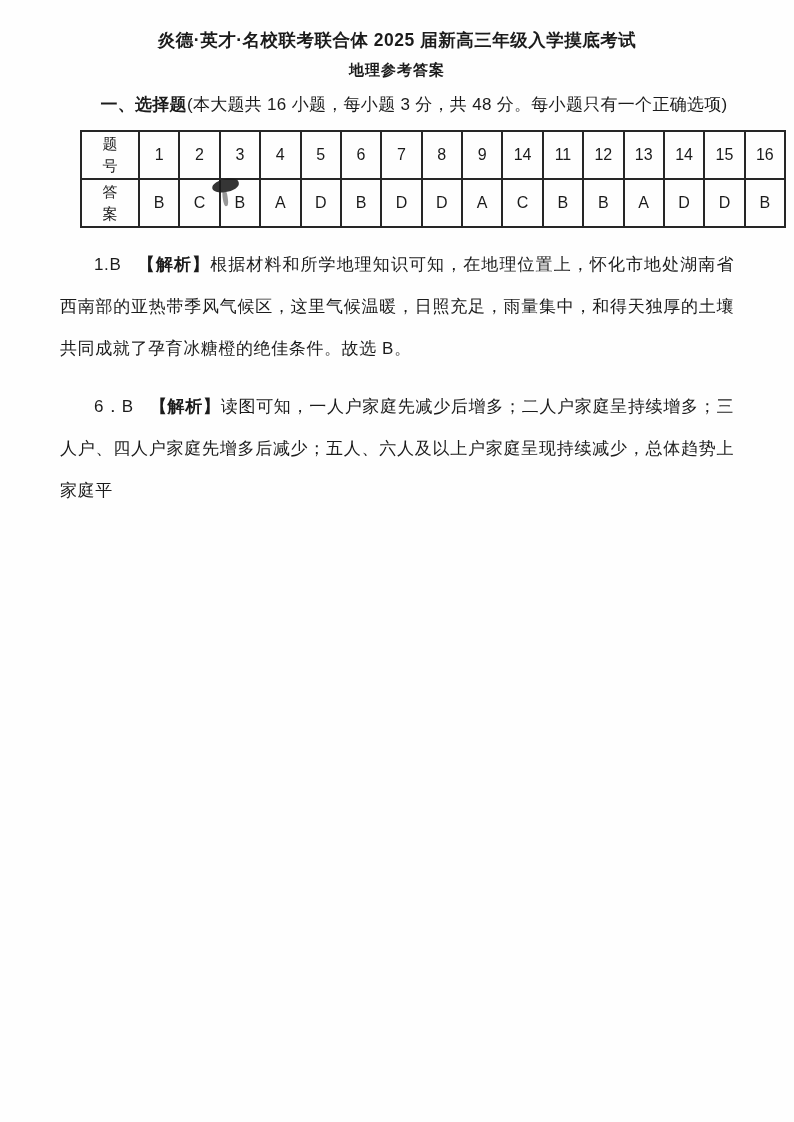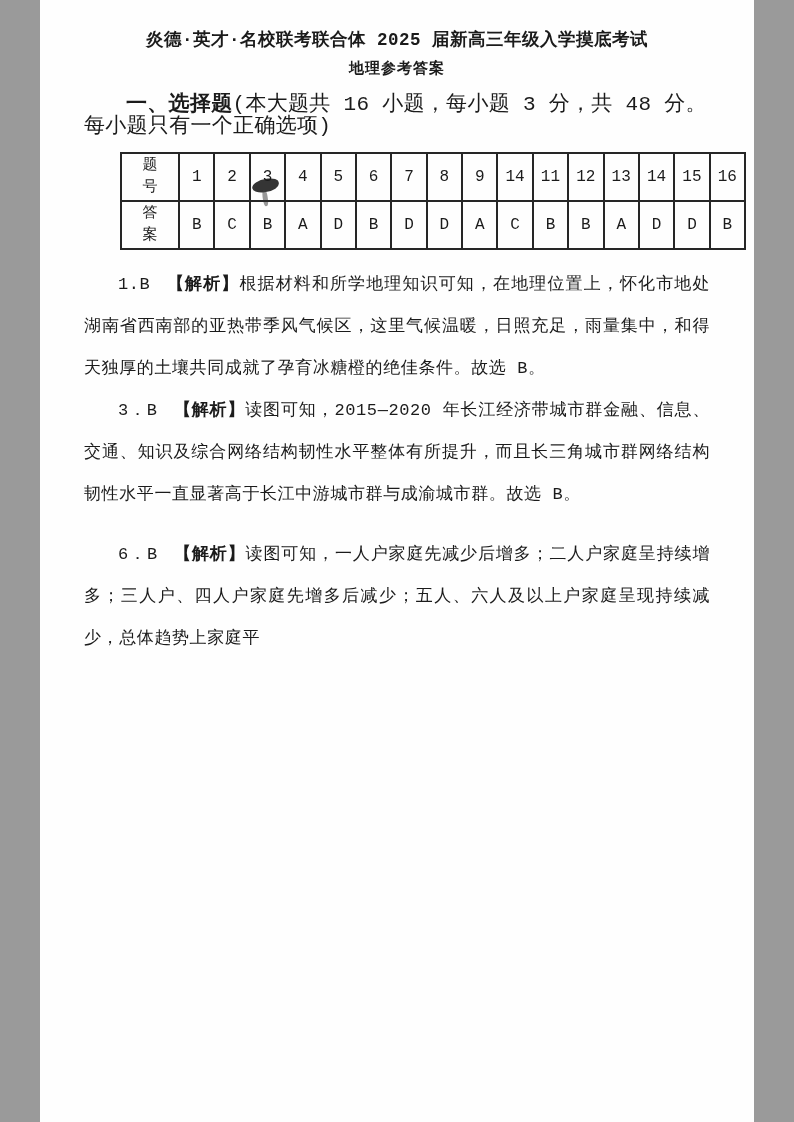--- a/index.html
+++ b/index.html
@@ -2,52 +2,53 @@
 <html lang="zh"><head>
 <meta charset="utf-8">
 <style>
   html, body {
     margin: 0;
     padding: 0;
     background: #9a9a9a;
   }
   .page {
     position: relative;
-    width: 714px;
+    width: 794px;
     height: 1122px;
     margin: 0 auto;
     background: #fefefe;
     box-sizing: border-box;
     padding: 28px 44px 0 44px;
     overflow: hidden;
-    font-family: Liberation Mono, monospace;
+    font-family: Liberation Sans, sans-serif;
     color: #1b1b1b;
   }
   .doc-title {
     margin: 0 0 7px 0;
     text-align: center;
     font-size: 17.5px;
     font-weight: 700;
     letter-spacing: 0.5px;
     line-height: 24px;
   }
   .doc-subtitle {
     margin: 0 0 13px 0;
     text-align: center;
     font-size: 15px;
     font-weight: 700;
     letter-spacing: 1px;
     line-height: 22px;
   }
   .section-heading {
     margin: 0 0 14px 0;
-    font-size: 21px;
+    font-size: 17px;
     line-height: 22px;
     text-indent: 2em;
     letter-spacing: 0.3px;
+    text-align: center;
   }
   .section-heading .label { font-weight: 700; }
 
   table.answer-table {
     width: 100%;
     border-collapse: collapse;
     table-layout: fixed;
     margin-left: 36px;
   }
   .answer-table td {
@@ -63,21 +64,21 @@
     display: inline-block;
     width: 1.08em;
     font-size: 15px;
     line-height: 1.45;
     word-break: break-all;
     letter-spacing: 0;
   }
 
   .explanations { margin-top: 14px; }
   .explanation {
-    margin: 0;
+    margin: 16px;
     font-size: 17px;
     line-height: 42px;
     letter-spacing: 0.6px;
     text-align: justify;
     text-indent: 2em;
   }
   .explanation:nth-child(3) { margin-top: 18px; }
   .explanation:nth-child(5) { margin-top: 12px; line-height: 33px; }
   .explanation .num { padding-right: 16px; }
   .explanation .tag { font-weight: 700; }
@@ -155,19 +156,18 @@
           <td>A</td>
           <td>D</td>
           <td>D</td>
           <td>B</td>
         </tr>
       </tbody>
   </table>
 
   <div class="explanations" id="explanations">
       <p class="explanation"><span class="num">1.B</span><span class="tag">【解析】</span><span class="txt">根据材料和所学地理知识可知，在地理位置上，怀化市地处湖南省西南部的亚热带季风气候区，这里气候温暖，日照充足，雨量集中，和得天独厚的土壤共同成就了孕育冰糖橙的绝佳条件。故选 B。</span></p>
-      <p class="explanation"><span class="num">3．B</span><span class="tag">【解析】</span><span class="txt">读图可知，2015—2020 年长江经济带城市群金融、信息、交通、知识及综合网络结构韧性水平整体有所提升，而且长三角城市群网络结构韧性水平一直显著高于长江中游城市群与成渝城市群。故选 B。</span></p>
       <p class="explanation"><span class="num">6．B</span><span class="tag">【解析】</span><span class="txt">读图可知，一人户家庭先减少后增多；二人户家庭呈持续增多；三人户、四人户家庭先增多后减少；五人、六人及以上户家庭呈现持续减少，总体趋势上家庭平</span></p>
     </div>
 
   <div class="smudge"></div>
 
 </div>
 
 </body></html>

